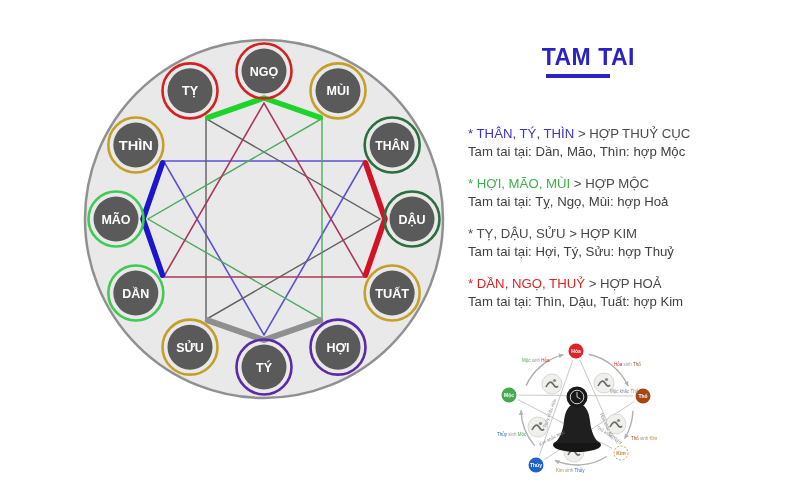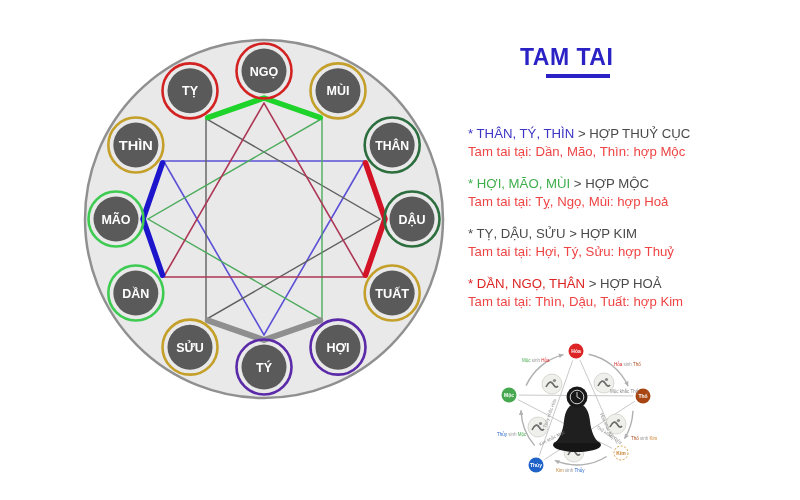--- a/index.html
+++ b/index.html
@@ -1,25 +1,25 @@
 <!DOCTYPE html>
 <html><head>
 <meta charset="utf-8">
 <style>
   html,body{margin:0;padding:0;background:#ffffff;}
   body{width:800px;height:500px;overflow:hidden;font-family:"Liberation Sans",sans-serif;}
   .page{position:relative;width:800px;height:500px;background:#ffffff;}
   #scene{position:absolute;left:0;top:0;}
-  .title-wrap{position:absolute;left:520px;top:44px;width:115px;text-align:left;}
+  .title-wrap{position:absolute;left:520px;top:44px;width:115px;text-align:right;}
   .title{font-size:23px;font-weight:bold;color:#2b22c6;letter-spacing:.5px;white-space:nowrap;}
   .title-underline{width:64px;height:3.5px;background:#2b22c6;margin:3px auto 0;}
   .legend{position:absolute;left:468px;top:125px;width:330px;font-size:13.2px;color:#4a4a4a;}
   .block{margin-bottom:15px;line-height:17.5px;}
   .l1{white-space:nowrap;}
-  .l2{white-space:nowrap;color:#ef4444;}
+  .l2{white-space:nowrap;color:#404040;}
 </style>
 </head>
 <body>
 
 <div class="page">
 
   <svg id="scene" width="800" height="500" viewBox="0 0 800 500">
       <g>
         <circle cx="264" cy="219" r="179" fill="#e9e9e9" stroke="#909090" stroke-width="2.5"></circle>
         <path d="M364.45894683899485,160.99999999999994 L264,335 L163.54105316100512,161 Z" fill="none" stroke="#5b50d6" stroke-width="1.6"></path>
@@ -188,18 +188,18 @@
     </div>
     <div class="block">
       <div class="l1"><span class="grp" style="color:#3fae4c">* HỢI, MÃO, MÙI</span><span> &gt; HỢP MỘC</span></div>
       <div class="l2">Tam tai tại: Tỵ, Ngọ, Mùi: hợp Hoả</div>
     </div>
     <div class="block">
       <div class="l1"><span class="grp" style="color:#4a4a4a">* TỴ, DẬU, SỬU</span><span> &gt; HỢP KIM</span></div>
       <div class="l2">Tam tai tại: Hợi, Tý, Sửu: hợp Thuỷ</div>
     </div>
     <div class="block">
-      <div class="l1"><span class="grp" style="color:#dd2424">* DẦN, NGỌ, THÂN</span><span> &gt; HỢP HOẢ</span></div>
+      <div class="l1"><span class="grp" style="color:#dd2424">* DẦN, NGỌ, THUỶ</span><span> &gt; HỢP HOẢ</span></div>
       <div class="l2">Tam tai tại: Thìn, Dậu, Tuất: hợp Kim</div>
     </div>
   </div>
 
 </div>
 
 </body></html>

